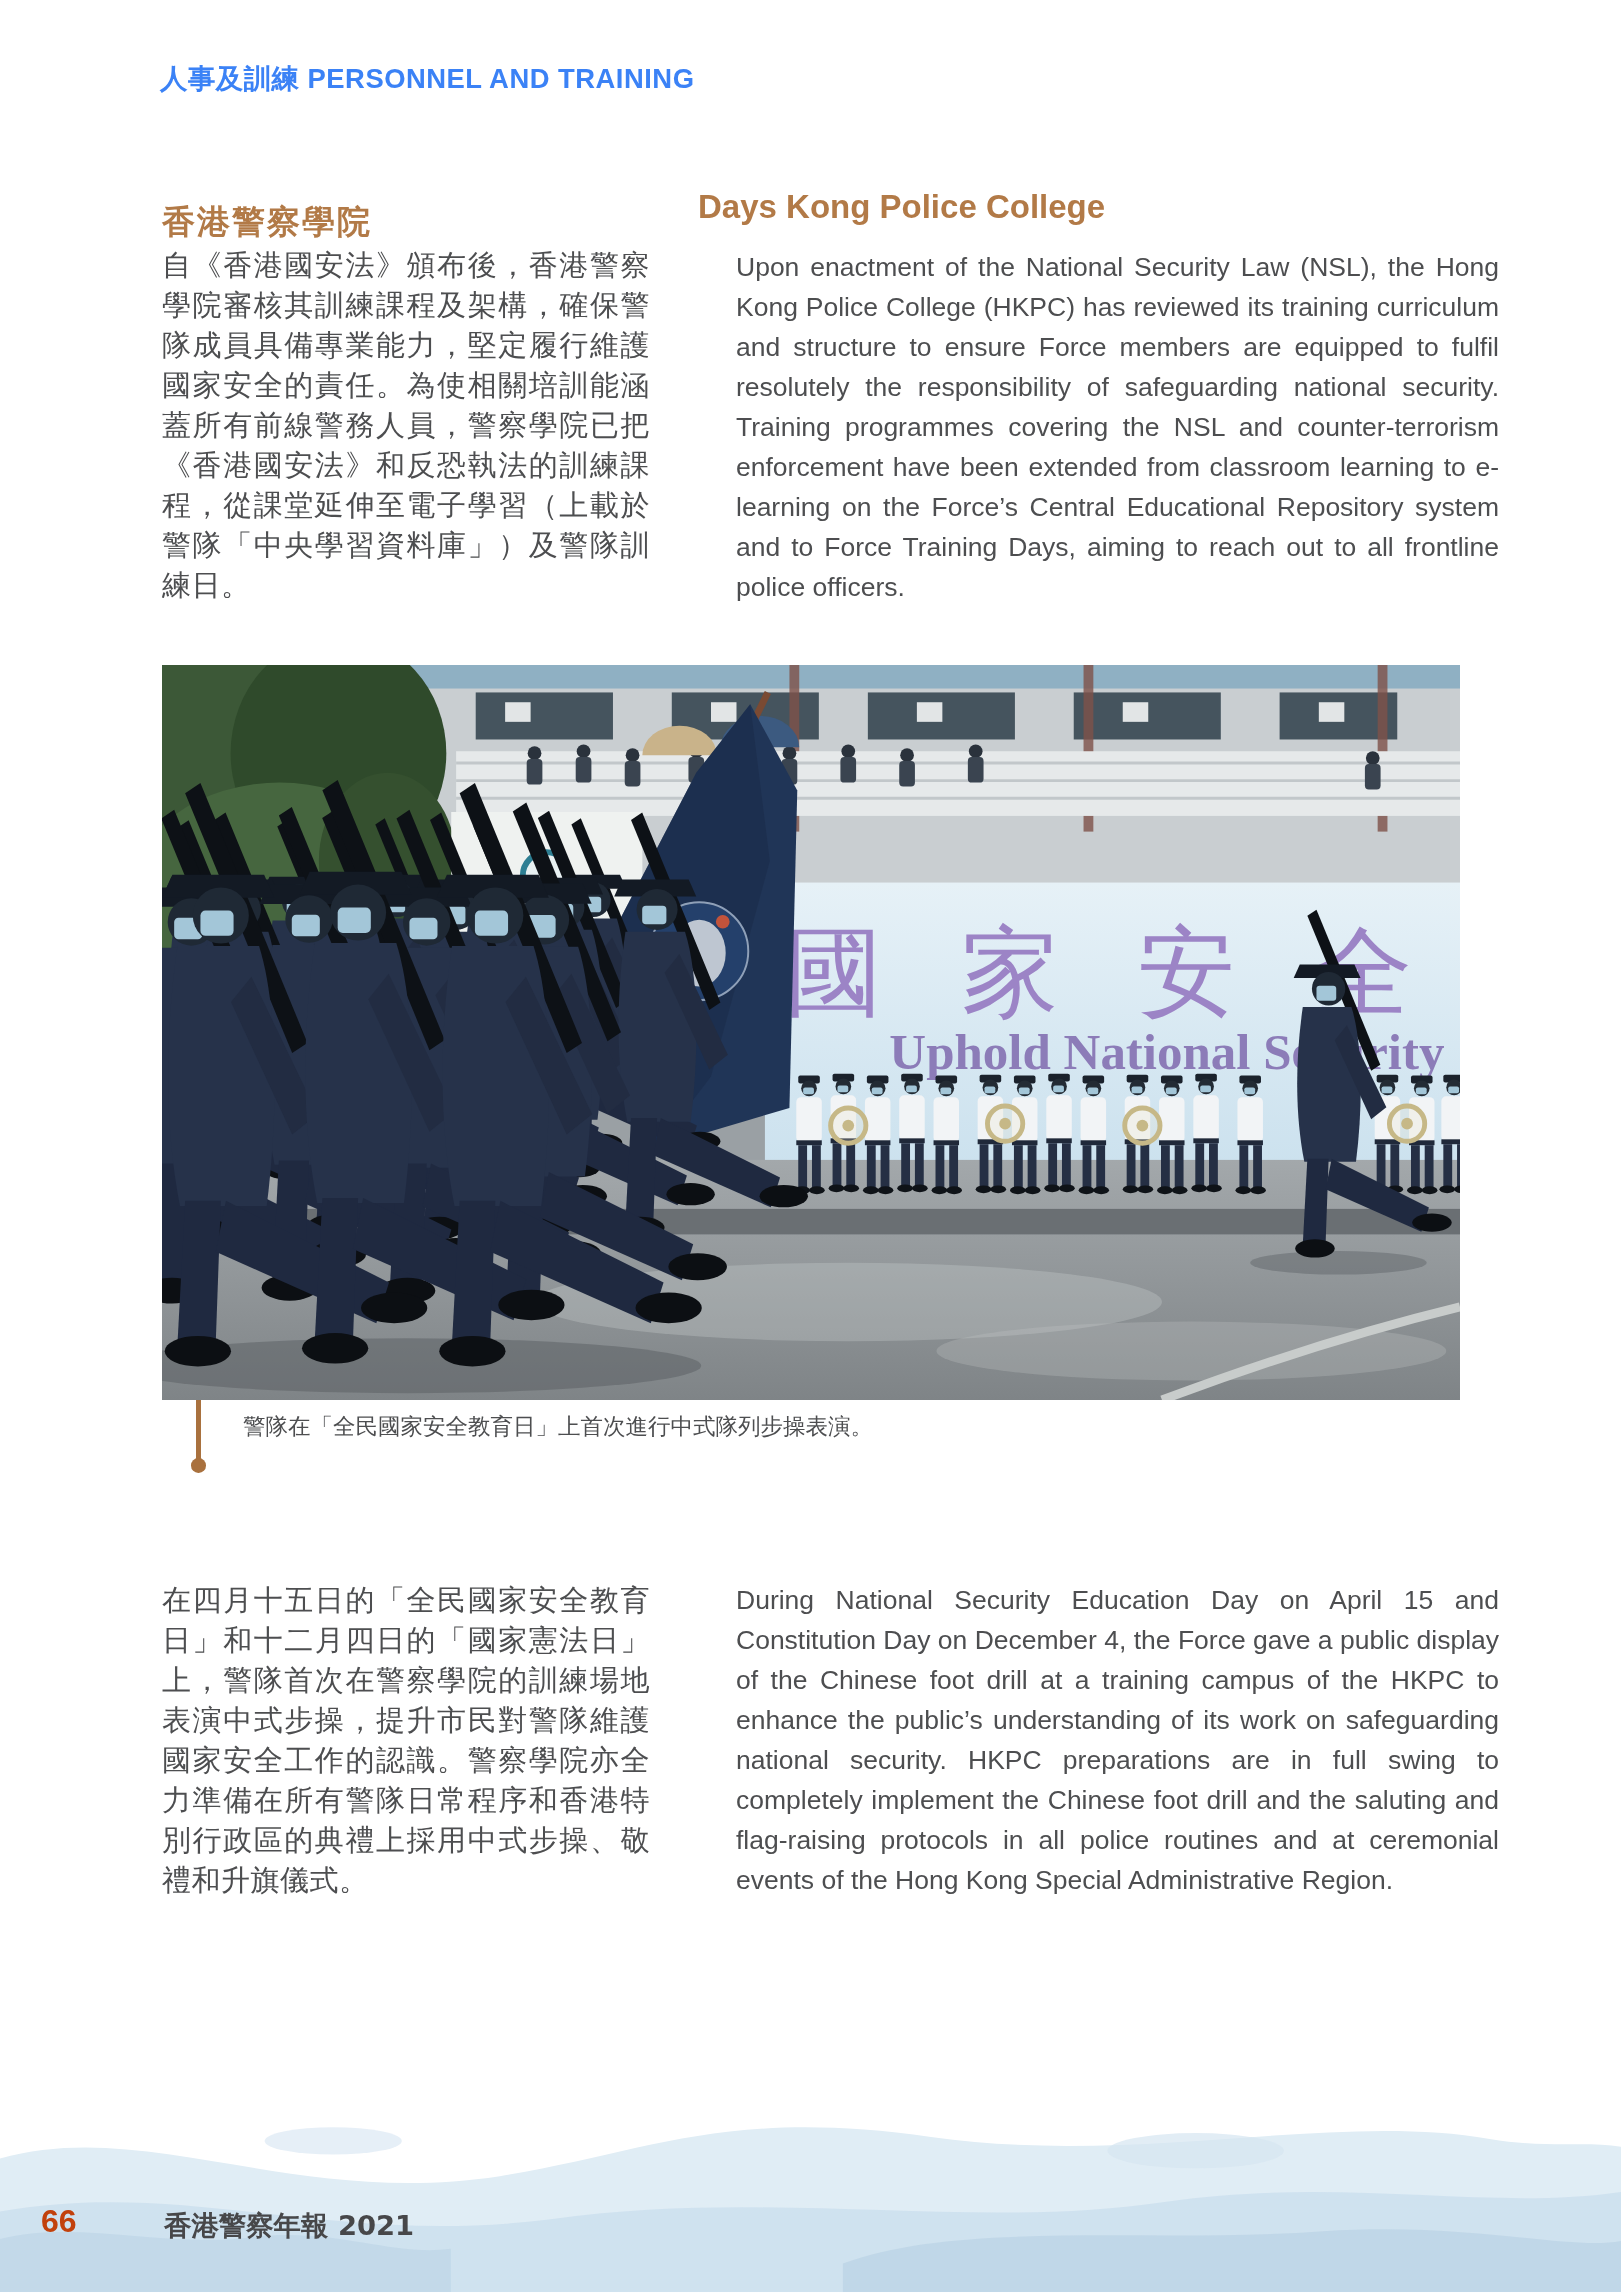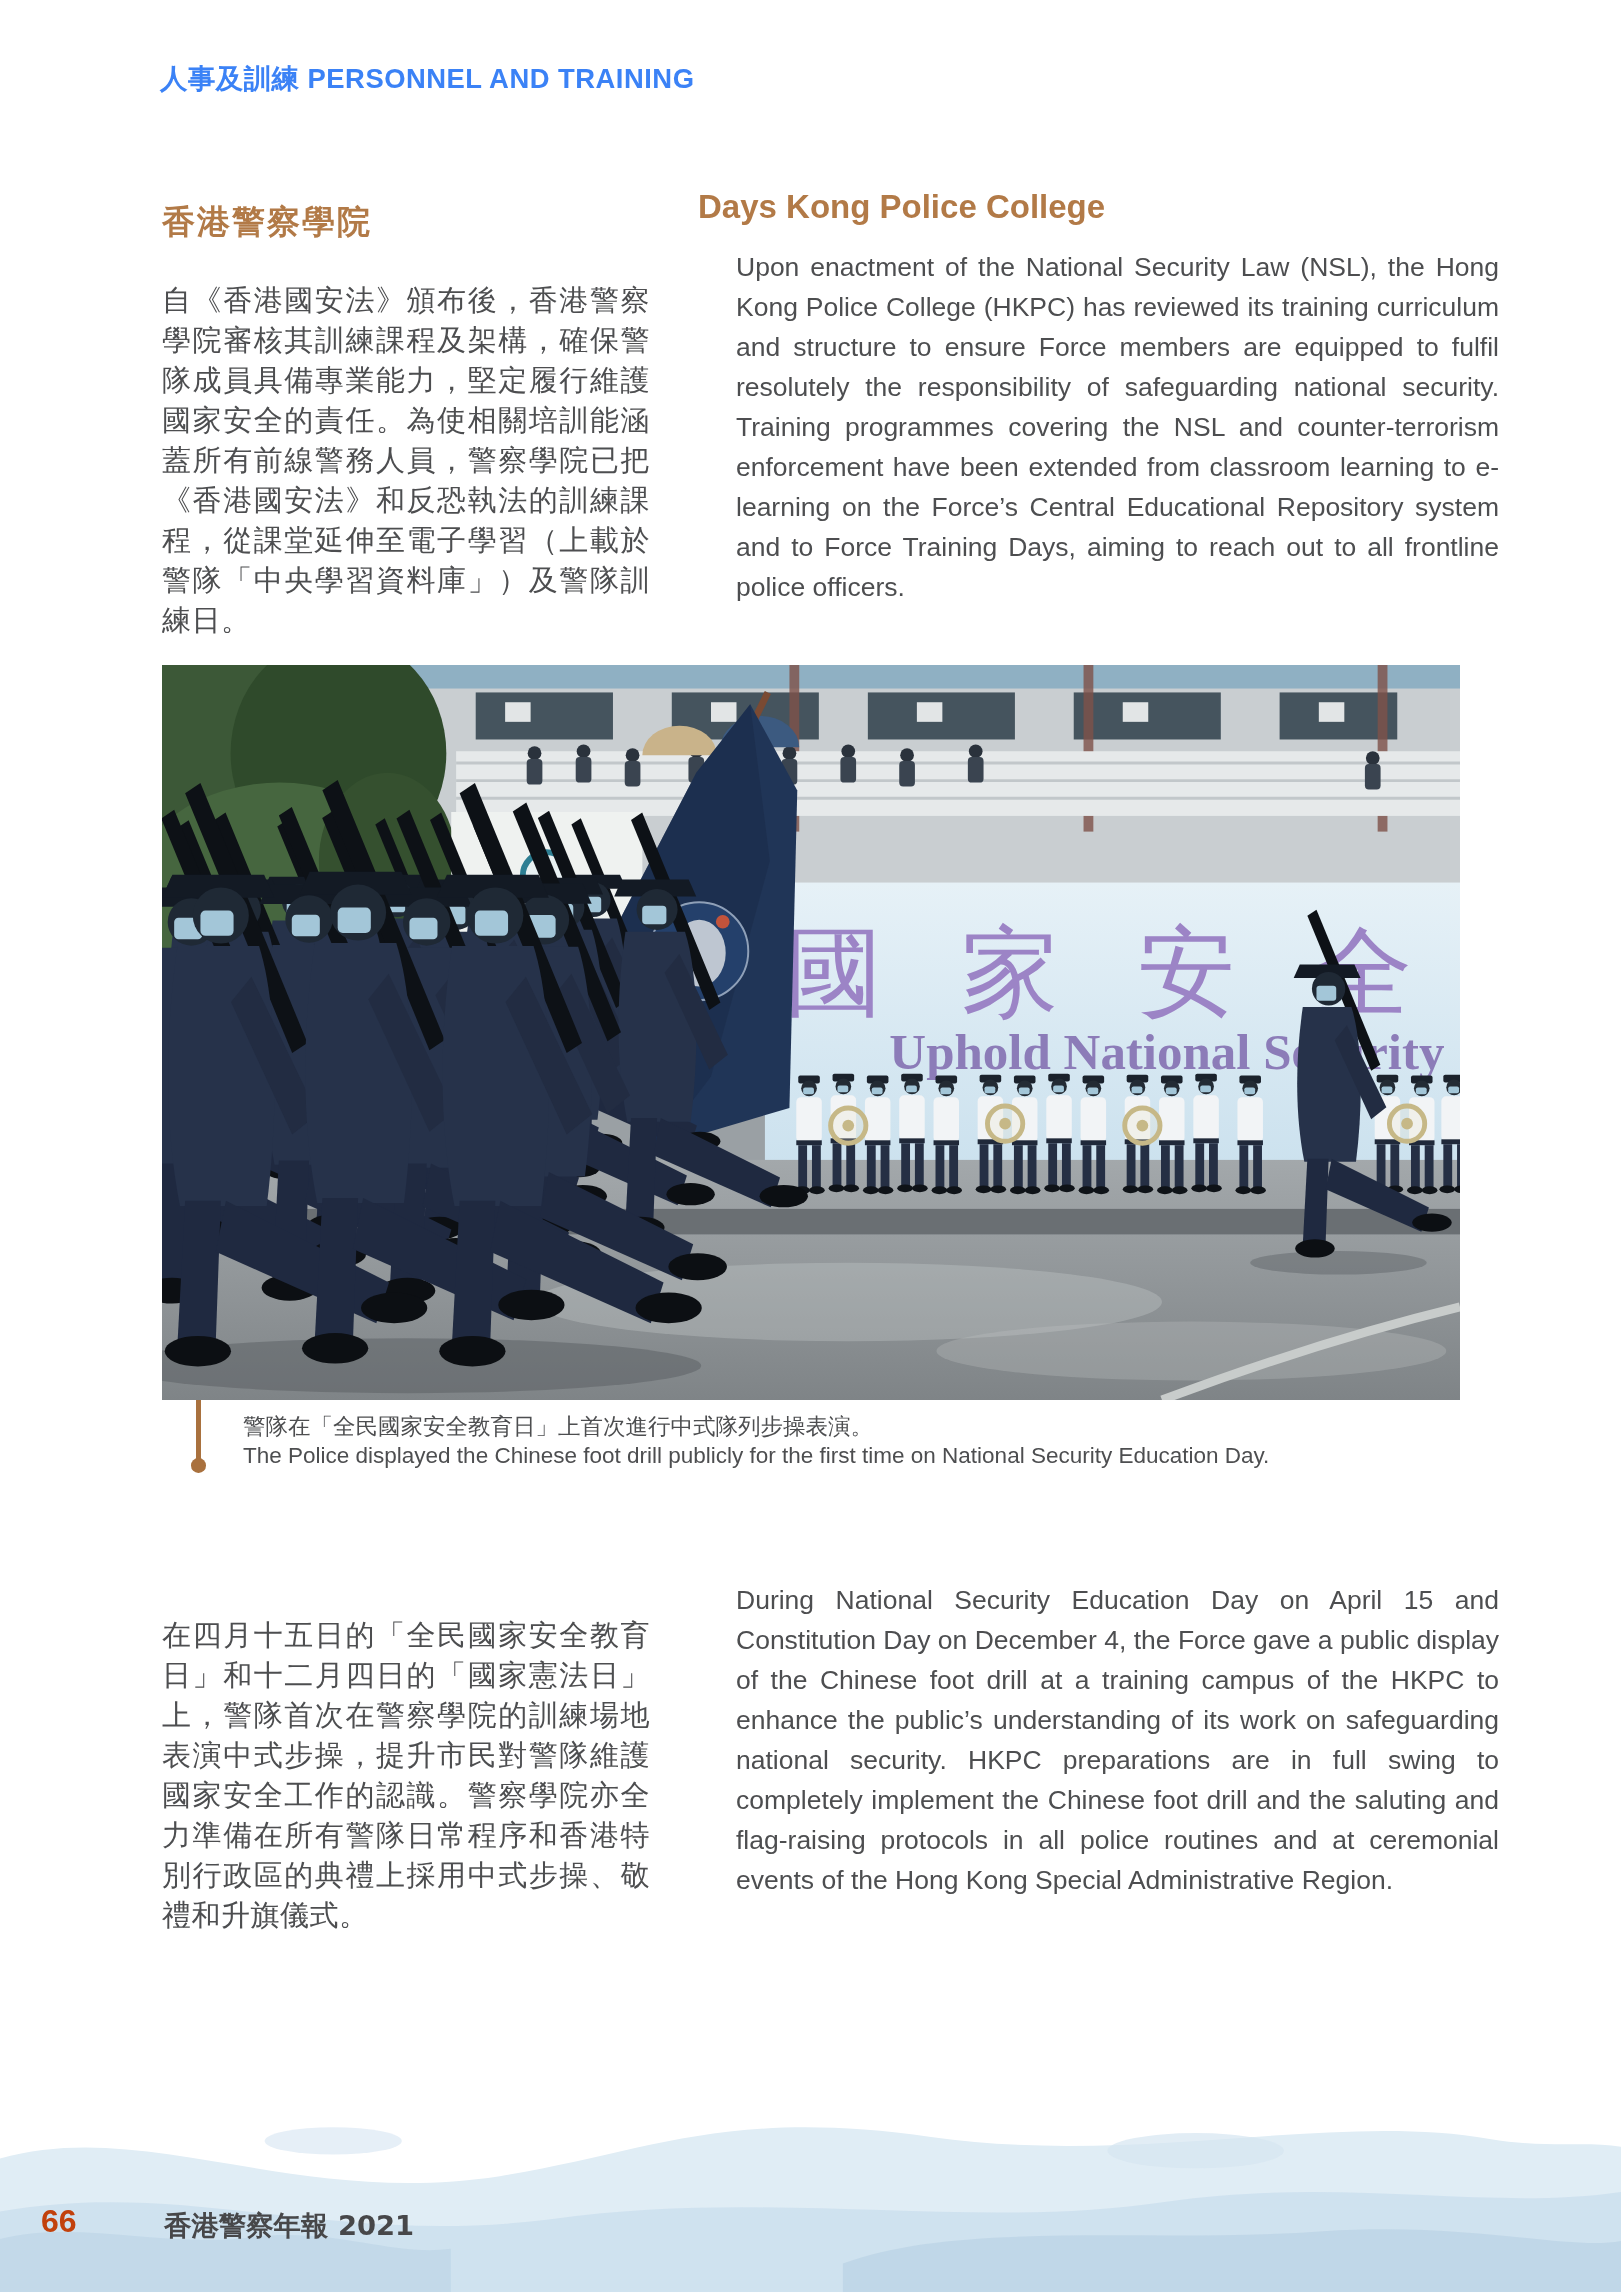--- a/index.html
+++ b/index.html
@@ -10,21 +10,21 @@
   .abs{position:absolute;}
   .page-header{
     left:160px;top:61px;font-size:27.4px;font-weight:bold;color:#3b82f6;letter-spacing:0.5px;
   }
   .sec-heading{font-size:33px;font-weight:bold;color:#B27A47;}
   .zh-heading{left:162px;top:200px;letter-spacing:2px;}
   .en-heading{left:698px;top:188px;}
   .body-col{
     color:#4D4E50;text-align:justify;line-height:40px;
   }
-  .zh-col{left:162px;width:488px;font-size:29px;letter-spacing:0.5px;font-family:"DejaVu Sans",sans-serif;margin-top:35px;}
+  .zh-col{left:162px;width:488px;font-size:29px;letter-spacing:0.5px;font-family:"DejaVu Sans",sans-serif;}
   .en-col{left:736px;width:763px;font-size:26.5px;}
   .zh-p1{top:245px;} .en-p1{top:247px;}
   .zh-p2{top:1580px;} .en-p2{top:1580px;}
   .photo{
     left:162px;top:665px;width:1298px;height:735px;background:#9aa0a4;overflow:hidden;
   }
   .photo svg{display:block;}
   .cap-line{
     left:196px;top:1400px;width:4.9px;height:63px;background:#A9713E;
   }
@@ -269,21 +269,20 @@
     <g transform="translate(1190,600) scale(1.55)">
       <use href="#marcher"></use>
     </g>
   </svg>
 </div>
 
 <div class="abs cap-line"></div>
 <div class="abs cap-dot"></div>
 <div class="abs caption">
   <div class="zh">警隊在「全民國家安全教育日」上首次進行中式隊列步操表演。</div>
-  <div class="en">The Police displayed the Chinese foot drill publicly for the first time on National Security Education Day.</div>
 </div>
 
 <div class="abs body-col zh-col zh-p2">在四月十五日的「全民國家安全教育日」和十二月四日的「國家憲法日」上，警隊首次在警察學院的訓練場地表演中式步操，提升市民對警隊維護國家安全工作的認識。警察學院亦全力準備在所有警隊日常程序和香港特別行政區的典禮上採用中式步操、敬禮和升旗儀式。</div>
 <div class="abs body-col en-col en-p2">During National Security Education Day on April 15 and Constitution Day on December 4, the Force gave a public display of the Chinese foot drill at a training campus of the HKPC to enhance the public’s understanding of its work on safeguarding national security. HKPC preparations are in full swing to completely implement the Chinese foot drill and the saluting and flag-raising protocols in all police routines and at ceremonial events of the Hong Kong Special Administrative Region.</div>
 
 <svg class="abs watercolor" viewBox="0 0 1654 215" preserveAspectRatio="none">
   <path fill="#E0EDF5" d="M0,78 C150,36 300,128 510,96 C660,72 740,26 950,56 C1160,86 1360,30 1520,58 C1580,68 1620,60 1654,66 L1654,215 L0,215 Z"></path>
   <path fill="#CBDFEE" opacity="0.8" d="M0,132 C190,98 340,168 560,140 C790,108 990,152 1190,122 C1370,96 1520,132 1654,112 L1654,215 L0,215 Z"></path>
   <path fill="#B4CEE2" opacity="0.55" d="M860,185 C980,140 1180,165 1350,152 C1500,142 1600,172 1654,162 L1654,215 L860,215 Z"></path>
   <path fill="#B4CEE2" opacity="0.45" d="M0,160 C80,140 170,170 260,158 C340,148 400,178 460,170 L460,215 L0,215 Z"></path>

